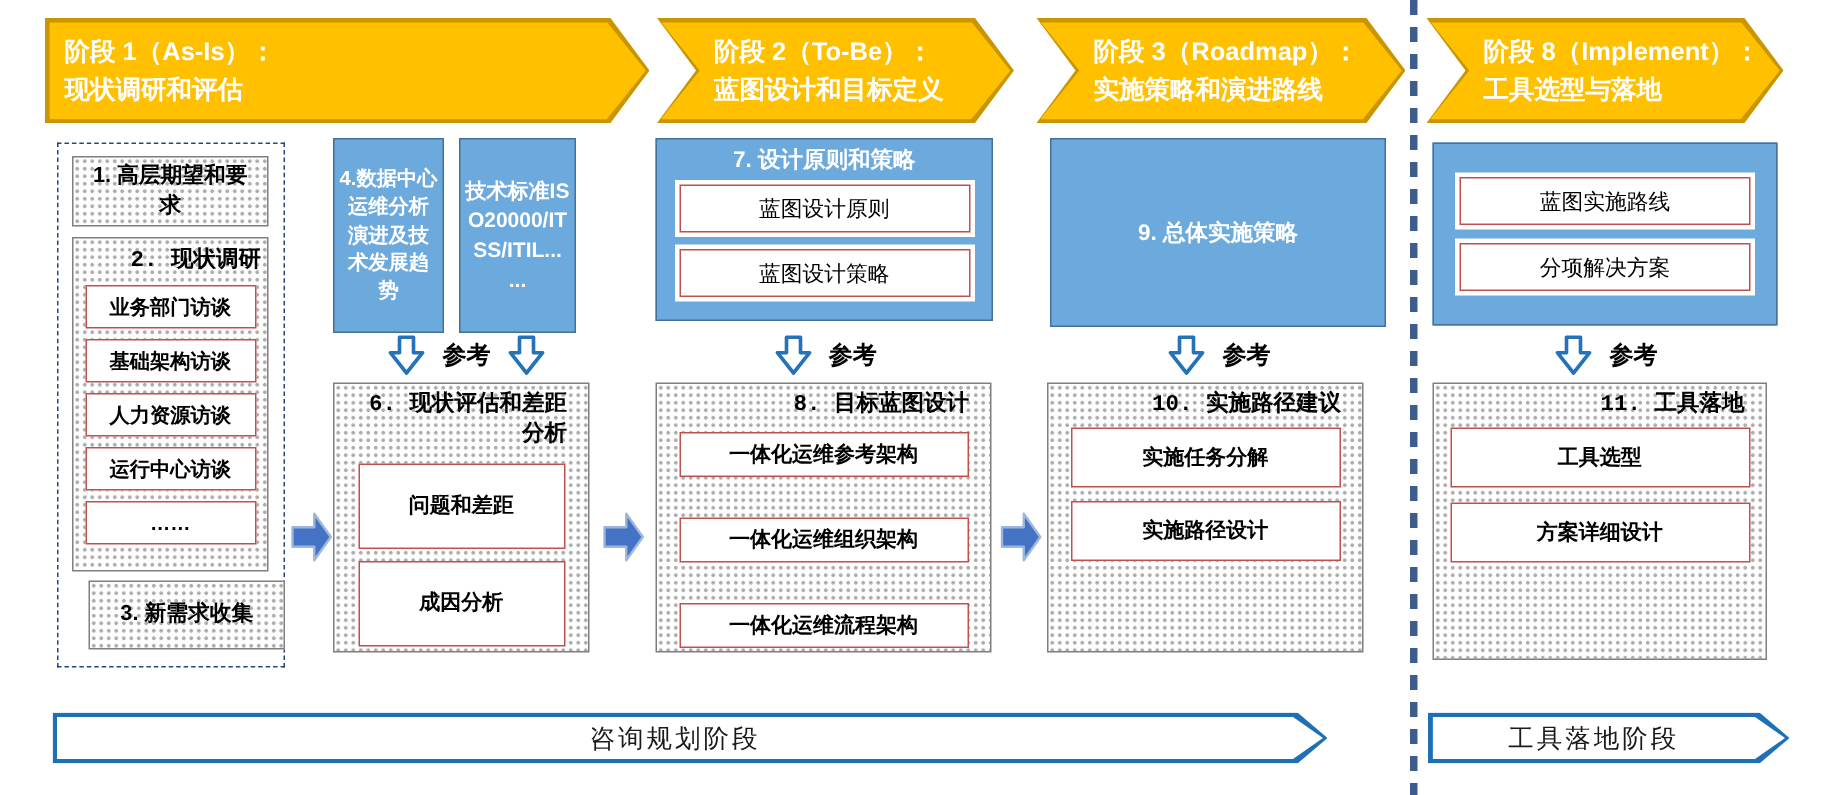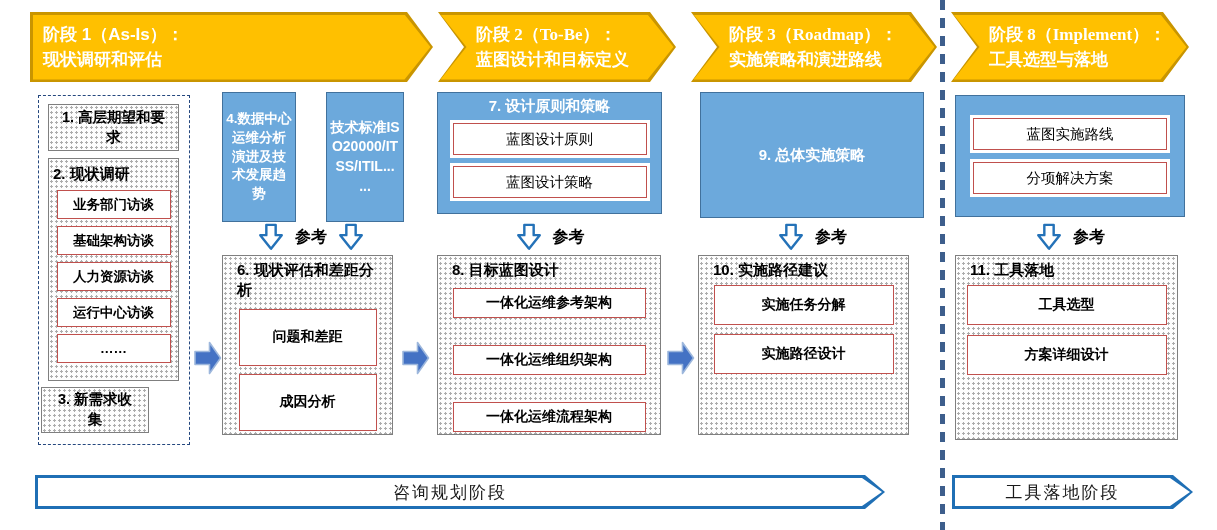--- a/index.html
+++ b/index.html
@@ -7,32 +7,31 @@
   #canvas { position:relative; width:1217px; height:530px; background:#fff; overflow:hidden; }
 
   
   .banner { position:absolute; top:12px; height:70px; background:#C99500; }
   .banner .fill { position:absolute; inset:2.5px; background:#FFC000; }
   .banner.pent, .banner.pent .fill {
     clip-path: polygon(0 0, calc(100% - 26px) 0, 100% 50%, calc(100% - 26px) 100%, 0 100%);
   }
   .banner.chev, .banner.chev .fill {
     clip-path: polygon(0 0, calc(100% - 26px) 0, 100% 50%, calc(100% - 26px) 100%, 0 100%, 26px 50%);
-    font-family: Liberation Serif, serif;
   }
   .banner-text { position:absolute; inset:0; display:flex; flex-direction:column; justify-content:center;
     padding-left:13px; color:#fff; font-weight:700; font-size:17px; line-height:1.5; white-space:nowrap; }
   .banner.chev .banner-text { padding-left:38px; }
 
   
   .panel { position:absolute; border:1.5px solid #7F7F7F;
     background-color:#FDFDFD;
     background-image: radial-gradient(#ACACAC 1px, transparent 1.4px);
     background-size:5px 5px; }
-  .panel-title { text-align:left; font-weight:700; font-size:15px; color:#000; padding:4px 14px 0; line-height:1.35; }
+  .panel-title { text-align:right; font-weight:700; font-size:15px; color:#000; padding:4px 14px 0; line-height:1.35;font-family:Liberation Mono, monospace; }
   .pitem { background:#fff; border:1px solid #C0504D; display:flex; align-items:center; justify-content:center;
     font-size:14px; color:#000; text-align:center;font-weight:bold; }
   .centerbox { display:flex; align-items:center; justify-content:center; font-weight:700; font-size:14.5px;
     text-align:center; line-height:1.35; padding:0 10px; }
 
   
   .bluebox { position:absolute; background:#6CA9DC; border:1.5px solid #41719C; }
   .bluebox .btitle { text-align:center; font-weight:700; font-size:15px; color:#fff; padding-top:4px; }
   .witem { background:#fff; border:1px solid #C0504D; box-shadow:0 0 0 3px #fff;
     display:flex; align-items:center; justify-content:center; font-size:14.5px; color:#000; }
@@ -111,25 +110,25 @@
   <div class="dashedbox" style="left:38px; top:95px; width:152px; height:350px;">
     <div class="panel centerbox" style="left:9px; top:8px; width:131px; height:47px;">1. 高层期望和要求</div>
     <div class="panel" style="left:9px; top:62px; width:131px; height:223px;">
       <div class="panel-title" style="padding:5px 4px 0; font-size:15px;">2. 现状调研</div>
       <div class="pitem item2 first">业务部门访谈</div>
       <div class="pitem item2">基础架构访谈</div>
       <div class="pitem item2">人力资源访谈</div>
       <div class="pitem item2">运行中心访谈</div>
       <div class="pitem item2">……</div>
     </div>
-    <div class="panel centerbox" style="left:2px; top:291px; width:108px; height:46px;">3. 新需求收集</div>
+    <div class="panel centerbox" style="left:20px; top:291px; width:131px; height:46px;">3. 新需求收集</div>
   </div>
 
   <div class="bluebox smallblue" style="left:222px; top:92px; width:74px; height:130px;">4.数据中心运维分析演进及技术发展趋势</div>
-  <div class="bluebox smallblue" style="left:326px; top:92px; width:78px; height:130px; font-size:14px;">技术标准ISO20000/ITSS/ITIL... ...</div>
+  <div class="bluebox smallblue" style="left:306px; top:92px; width:78px; height:130px; font-size:14px;">技术标准ISO20000/ITSS/ITIL... ...</div>
 
   <div class="ref-row" style="left:222px; width:178px;">
     <svg class="darrow" width="28" height="30" viewBox="0 0 30 30">
       <path d="M10 2 H20 V13 H26.5 L15 27.5 L3.5 13 H10 Z" fill="#fff" stroke="#2472B8" stroke-width="2.6" stroke-linejoin="round"></path>
     </svg>
     <span class="ref-label">参考</span>
     <svg class="darrow" width="28" height="30" viewBox="0 0 30 30">
       <path d="M10 2 H20 V13 H26.5 L15 27.5 L3.5 13 H10 Z" fill="#fff" stroke="#2472B8" stroke-width="2.6" stroke-linejoin="round"></path>
     </svg>
   </div>

